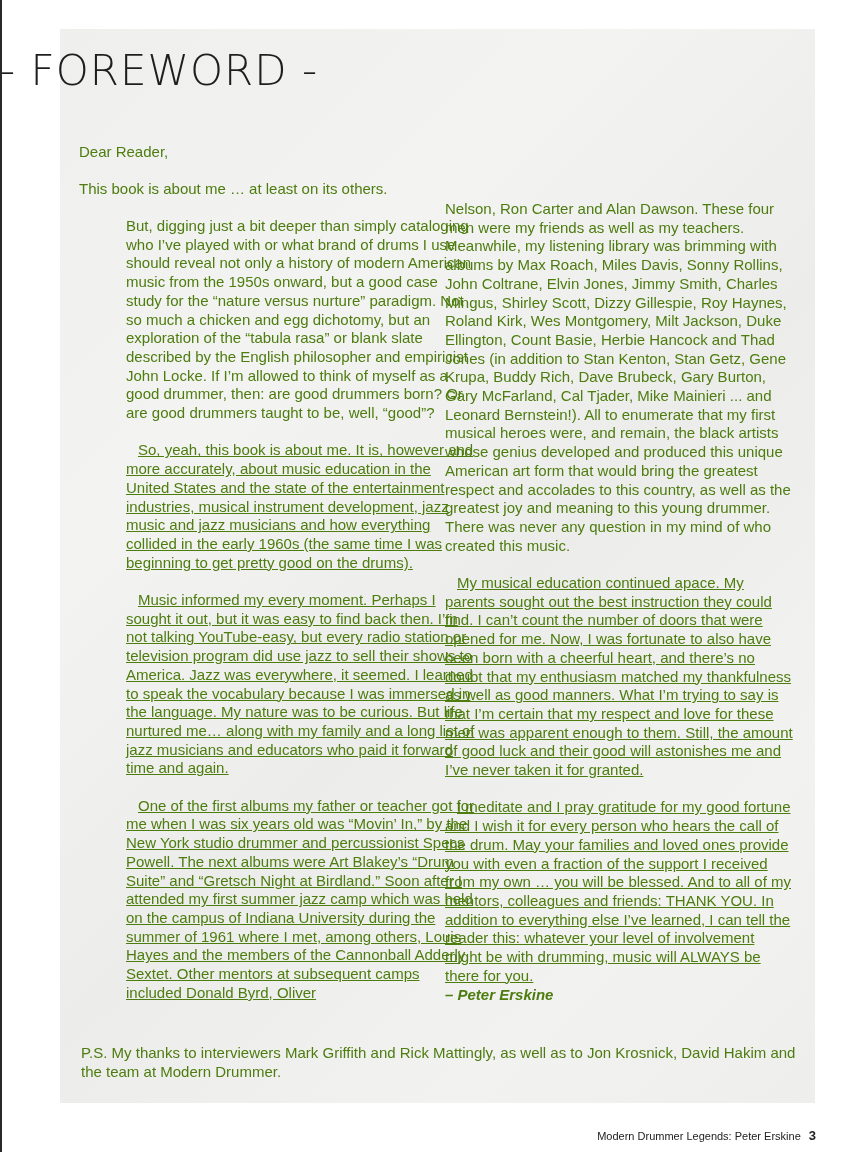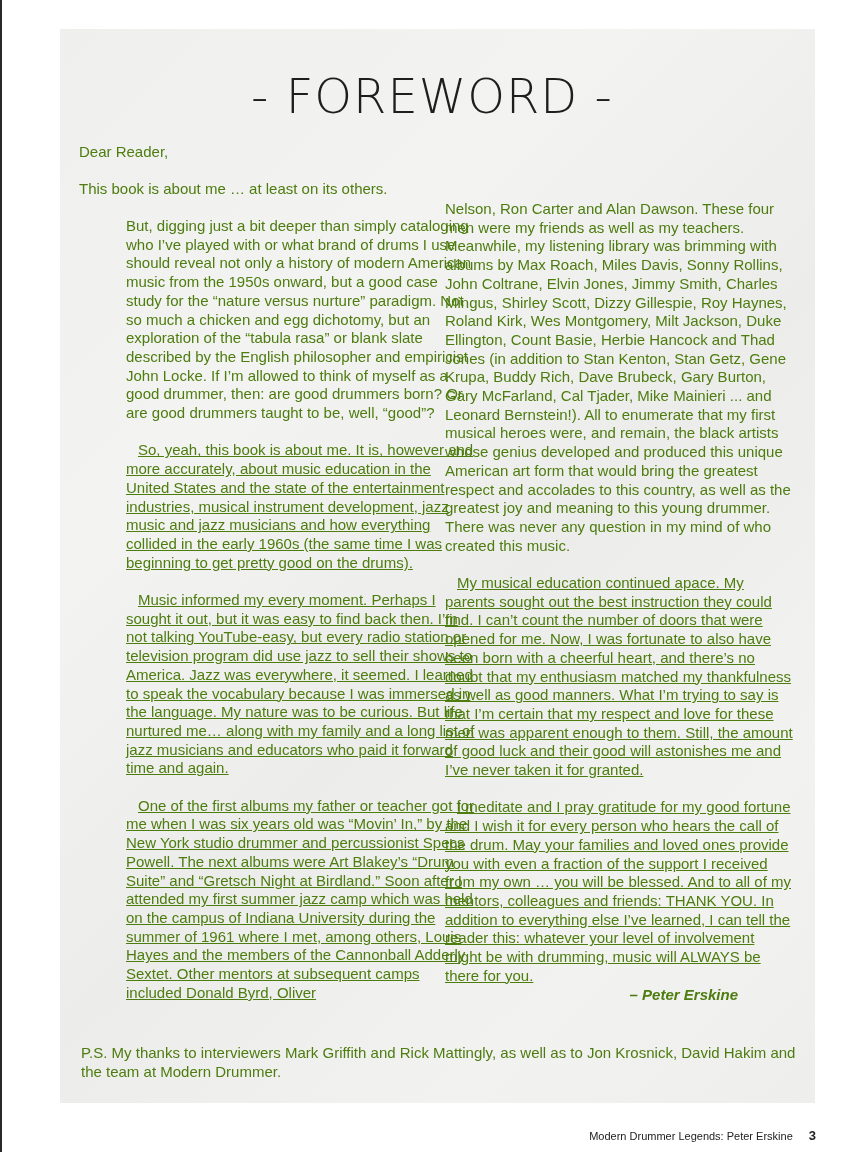--- a/index.html
+++ b/index.html
@@ -6,41 +6,41 @@
   body {
     width: 864px; height: 1152px; background: #ffffff; position: relative; overflow: hidden;
     font-family: "DejaVu Sans", sans-serif; color: #1c1c1c;
   }
   .edge-line { position: absolute; left: 0; top: 0; width: 2px; height: 1152px; background: #2a2a2a; }
   .panel {
     position: absolute; left: 60px; top: 29px; width: 755px; height: 1074px;
     background: linear-gradient(135deg, #efefed 0%, #f3f3f1 30%, #ececea 55%, #f2f2f0 80%, #eeeeec 100%);
   }
   .title {
-    position: absolute; left: 0; right: 0; top: 40px; text-align: center;
-    font-family: "DejaVu Sans", sans-serif; font-weight: 300; font-size: 48px; letter-spacing: 1px;
+    position: absolute; left: 0; right: 0; top: 22px; 
+    font-family: "DejaVu Sans", sans-serif; font-weight: 300; font-size: 42px; letter-spacing: 1px;
     color: #1e1e1e; line-height: 1;
   }
   .text {
     font-family: "Liberation Sans", sans-serif; font-size: 15px; line-height: 18.7px; color: #4d7c0f;
     margin: 0;
   }
   .salutation { position: absolute; left: 79px; top: 143px; width: 350px; }
   .intro { position: absolute; left: 79px; top: 180px; width: 350px; }
   .col-left { position: absolute; left: 79px; top: 217px; width: 350px; margin-left: 47px; }
   .col-right { position: absolute; left: 445px; top: 200px; width: 350px; }
   .para { margin: 0 0 18.7px 0; }
   .indent { text-indent: 12px; text-decoration: underline; }
   .signature {
-    text-align: right; font-weight: bold; font-style: italic; padding-right: 57px; margin-top: 0;
+    text-align: left; font-weight: bold; font-style: italic; padding-right: 57px; margin-top: 0;
   }
   .ps { position: absolute; left: 81px; top: 1044px; width: 720px; }
   .footer {
     position: absolute; top: 1128px; right: 48px; font-family: "Liberation Sans", sans-serif;
-    font-size: 11px; color: #222; display: flex; align-items: baseline; gap: 16px;
+    font-size: 11px; color: #222; display: flex; align-items: baseline; gap: 8px;
   }
   .page-num { font-size: 13px; font-weight: bold; }
 </style>
 </head>
 <body>
 
 <div class="edge-line"></div>
 
 <div class="panel"></div>
 

